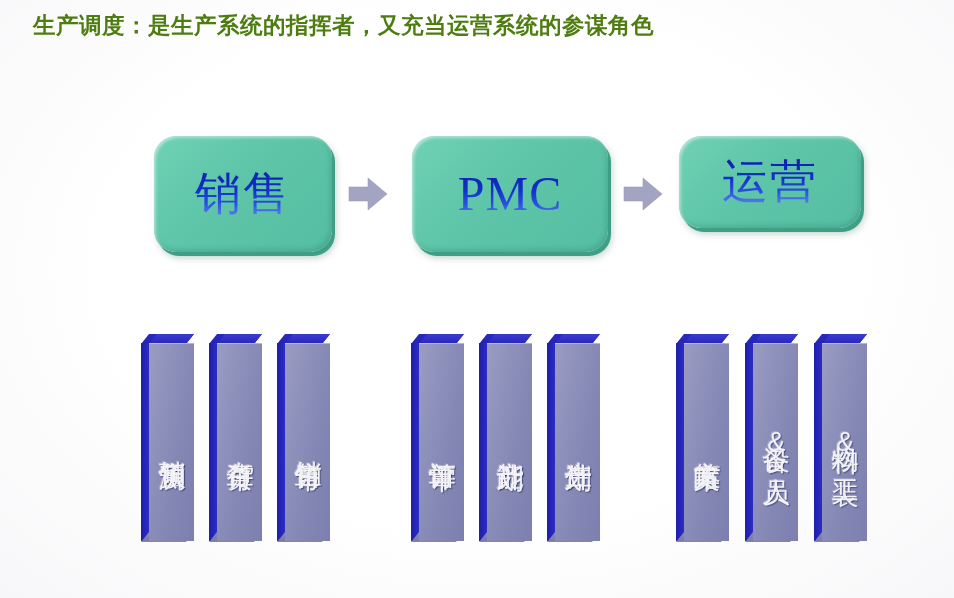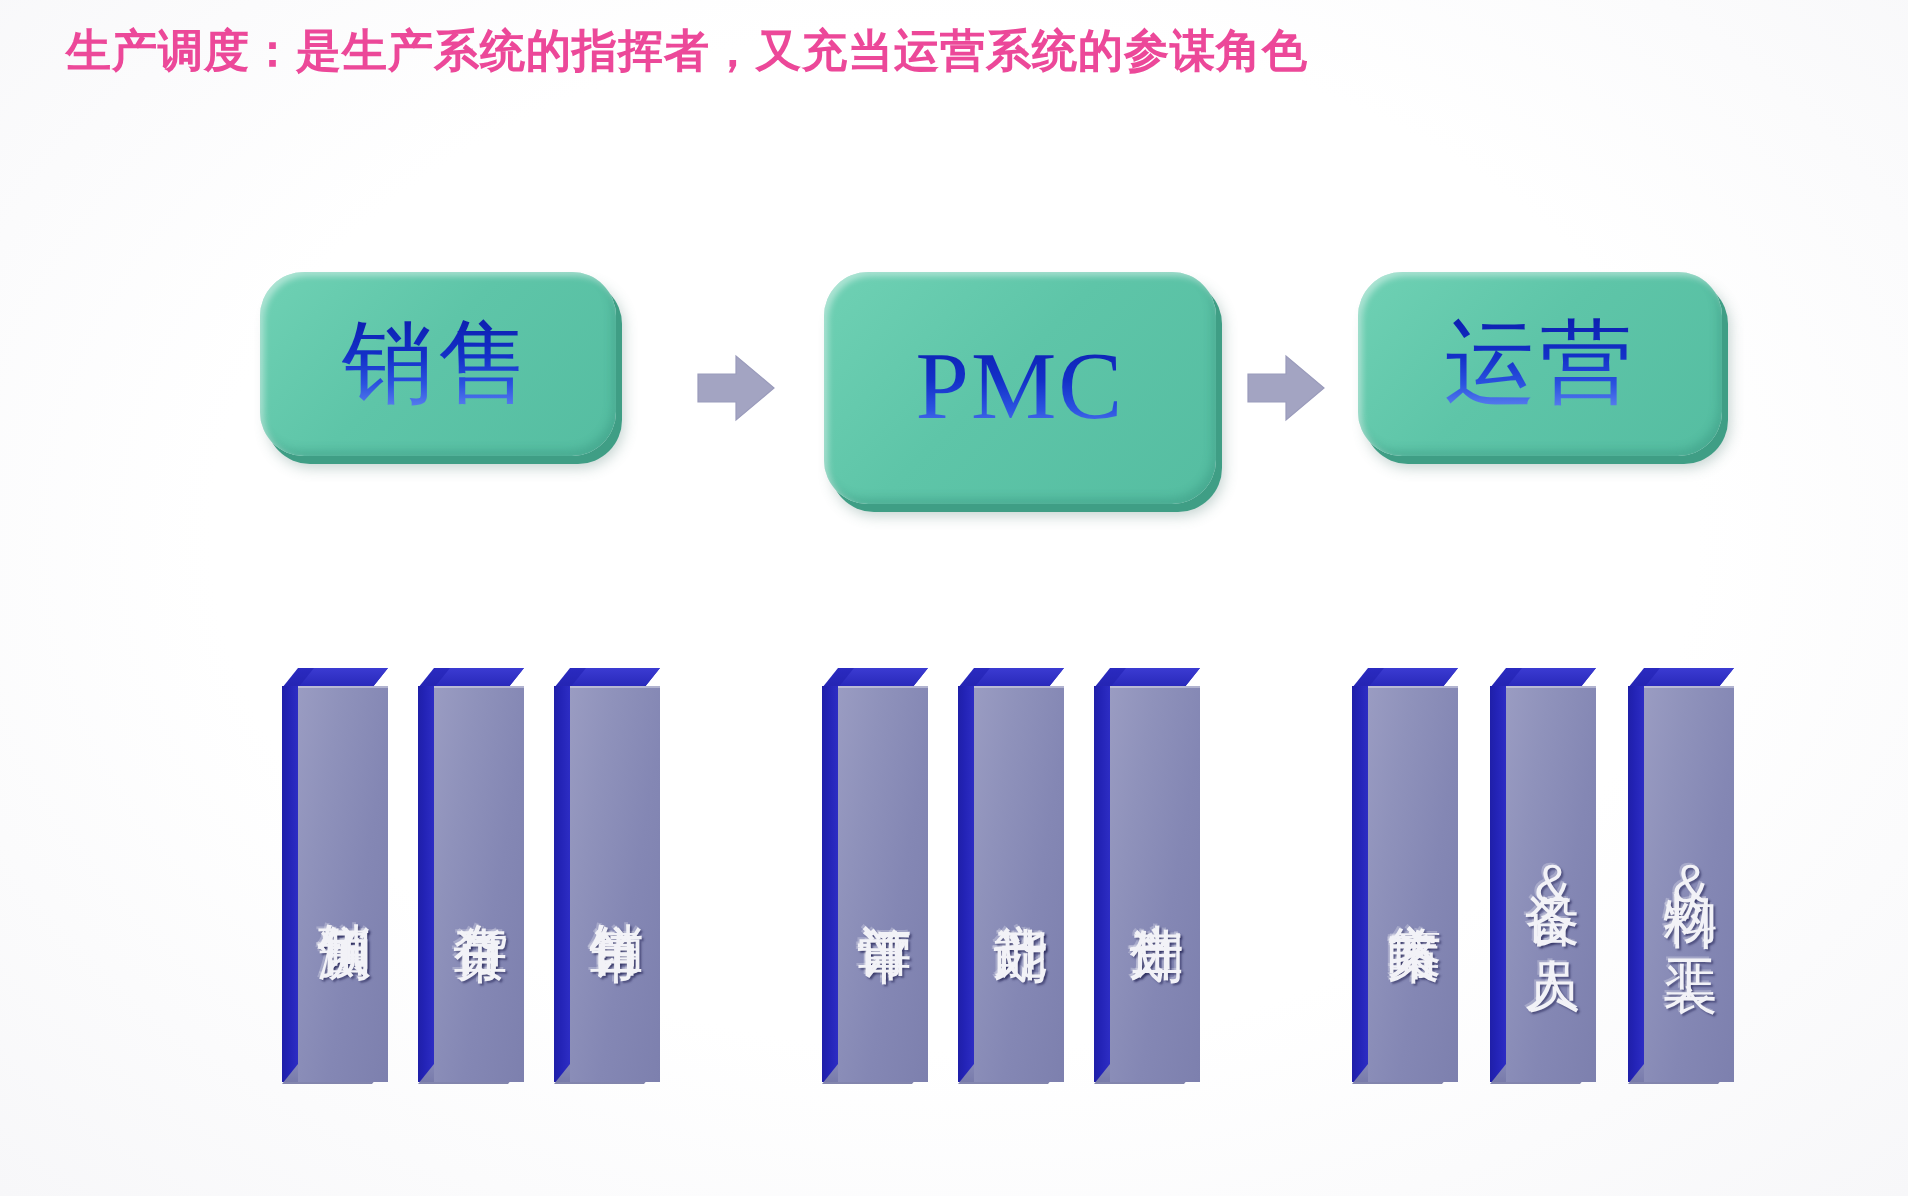--- a/index.html
+++ b/index.html
@@ -16,21 +16,21 @@
     background: radial-gradient(ellipse at 50% 45%, #ffffff 55%, #f7f7f9 100%);
   }
 
   
   #title {
     position: absolute;
     left: 33px;
     top: 10px;
     font-size: 22.5px;
     font-weight: bold;
-    color: #ec4899;
+    color: #4d7c0f;
     letter-spacing: 0.5px;
     white-space: nowrap;
     font-family: "Liberation Sans", "DejaVu Sans", sans-serif;
   }
 
   
   .stage {
     position: absolute;
     border-radius: 22px;
     background:
@@ -138,21 +138,21 @@
       -1px -1px 0 rgba(255,255,255,0.25);
     white-space: nowrap;
     user-select: none;
   }
 </style>
 </head>
 <body>
 
 <div id="title">生产调度：是生产系统的指挥者，又充当运营系统的参谋角色</div>
 
-<div class="stage" id="stage-0" style="left:130px; top:136px; width:178px; height:92px;">
+<div class="stage" id="stage-0" style="left:154px; top:136px; width:178px; height:116px;">
   <span class="stage-label">销售</span>
 </div>
 
 <div class="stage" id="stage-1" style="left:412px; top:136px; width:196px; height:116px;">
   <span class="stage-label latin">PMC</span>
 </div>
 
 <div class="stage" id="stage-2" style="left:679px; top:136px; width:182px; height:92px;">
   <span class="stage-label">运营</span>
 </div>

